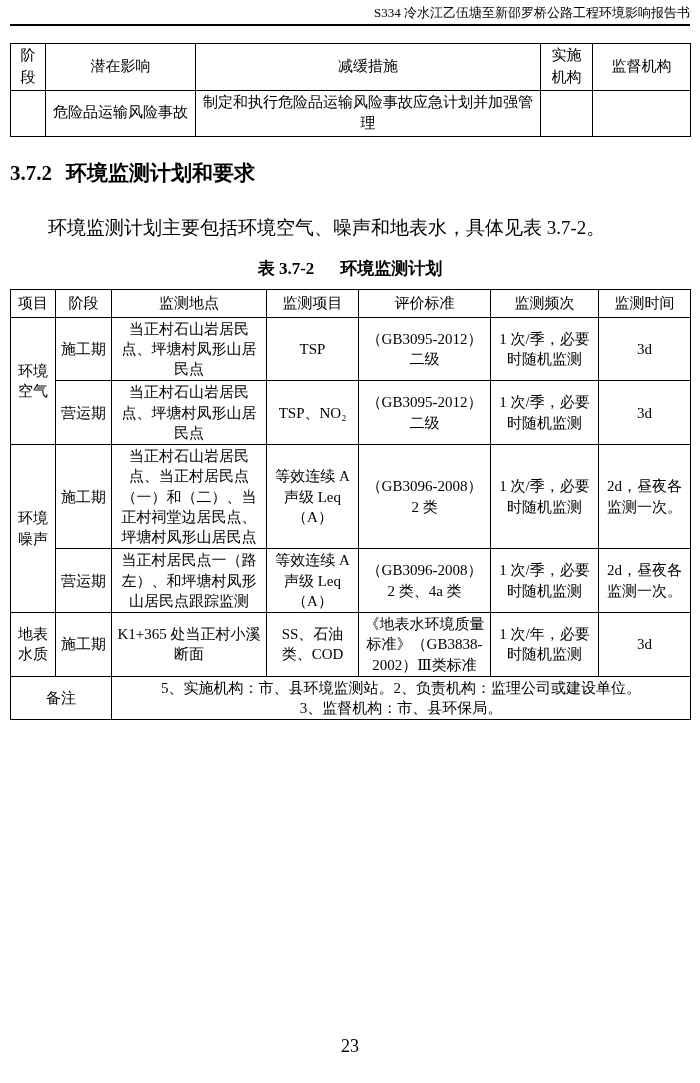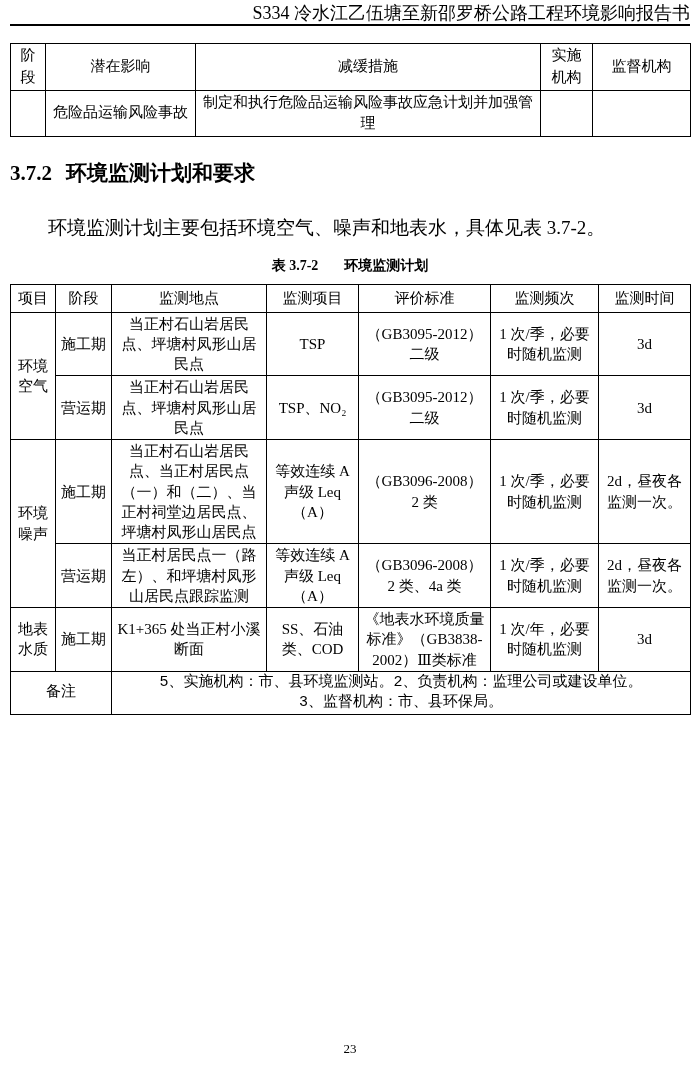--- a/index.html
+++ b/index.html
@@ -15,21 +15,21 @@
     color: #000000;
     font-family: "Liberation Serif", "DejaVu Serif", serif;
     box-sizing: border-box;
     overflow: hidden;
   }
   .content {
     padding: 5px 10px 0 10px;
   }
   .page-header {
     text-align: right;
-    font-size: 18px;
+    font-size: 13px;
     line-height: 16px;
     padding-bottom: 3px;
     border-bottom: 2px solid #000;
   }
   table {
     border-collapse: collapse;
     width: 680px;
     table-layout: fixed;
   }
   th, td {
@@ -55,43 +55,43 @@
   .sec-heading .sec-num { margin-right: 14px; }
   .intro-para {
     margin: 28px 0 0 0;
     font-size: 19px;
     text-indent: 2em;
     line-height: 1.4;
   }
   .table-caption {
     margin: 15px 0 9px 0;
     text-align: center;
-    font-size: 14px;
+    font-size: 17px;
     font-weight: bold;
   }
   .table-caption .cap-no { margin-right: 26px; }
   .monitoring-table {
     font-size: 15px;
   }
   .monitoring-table td, .monitoring-table th { line-height: 1.35; }
   .r-head   { height: 28px; }
   .r-air1   { height: 32px; }
   .r-air2   { height: 36px; }
   .r-noise1 { height: 80px; }
   .r-noise2 { height: 54px; }
   .r-water  { height: 48px; padding-left: 28px; }
-  .r-note   { height: 34px; font-family: Liberation Mono, monospace; }
+  .r-note   { height: 34px; }
   .note-line { display: block; }
   .page-number {
     position: absolute;
     bottom: 26px;
     left: 0;
     width: 100%;
     text-align: center;
-    font-size: 13px;
+    font-size: 18px;
   }
 </style>
 </head>
 <body>
 
 <div class="page">
   <div class="content">
 
     <div class="page-header">
       <span>S334 冷水江乙伍塘至新邵罗桥公路工程环境影响报告书</span>

